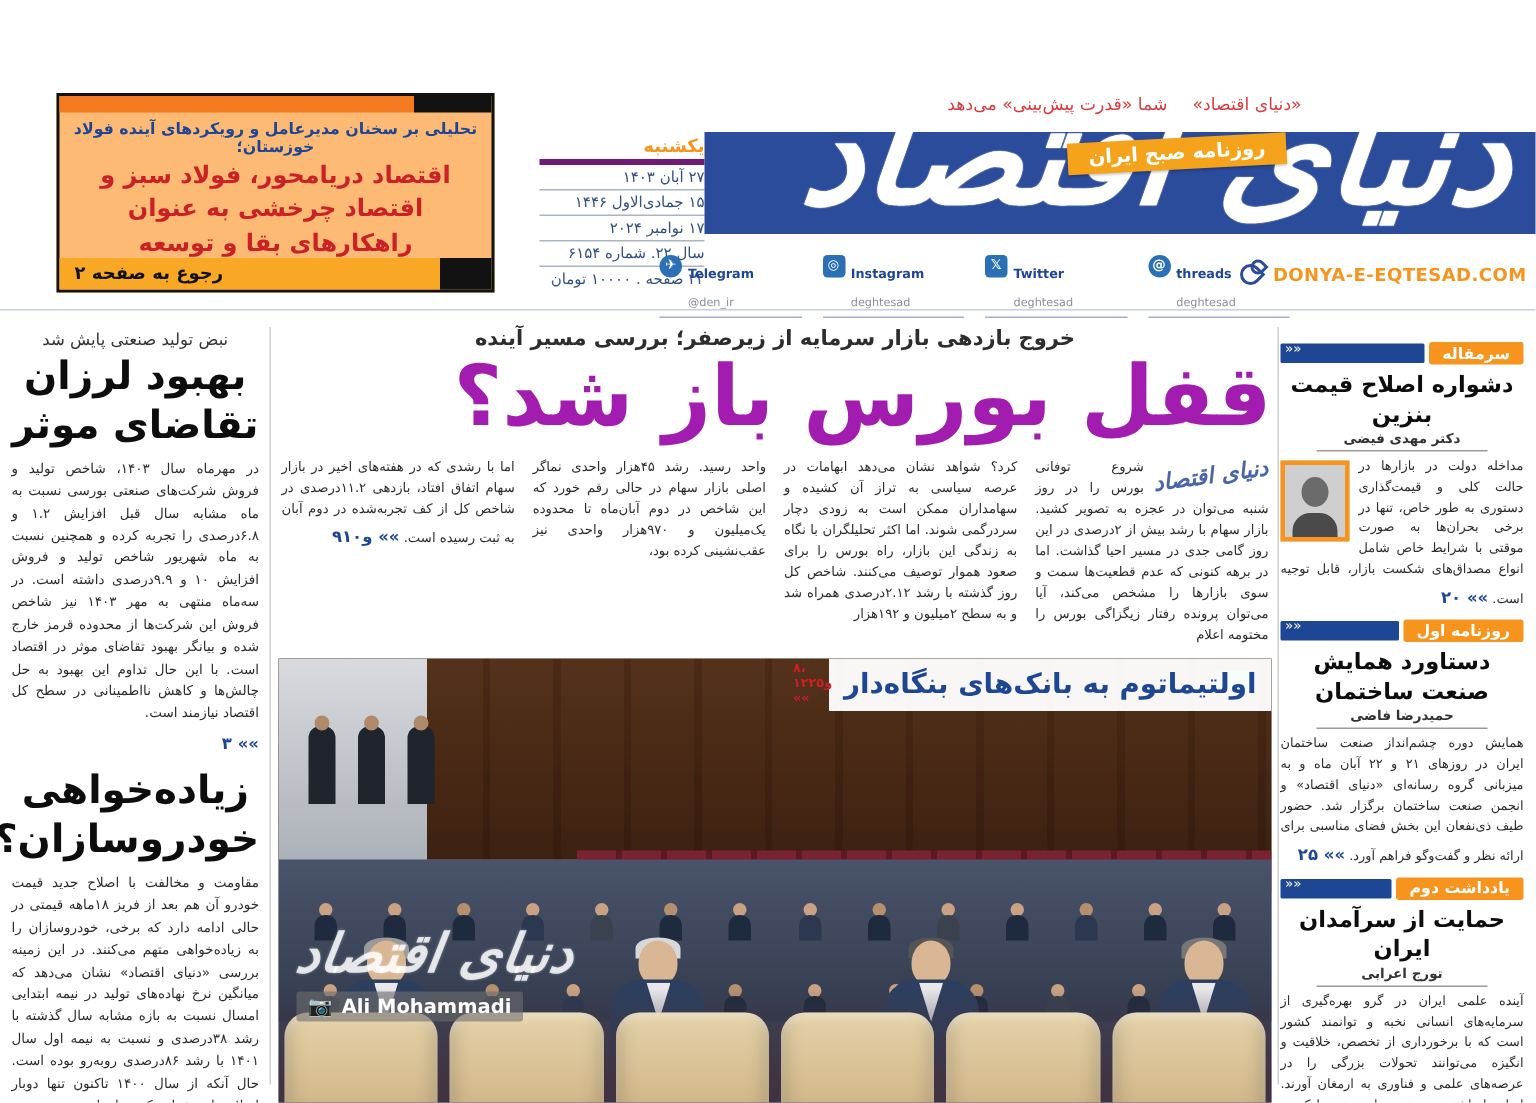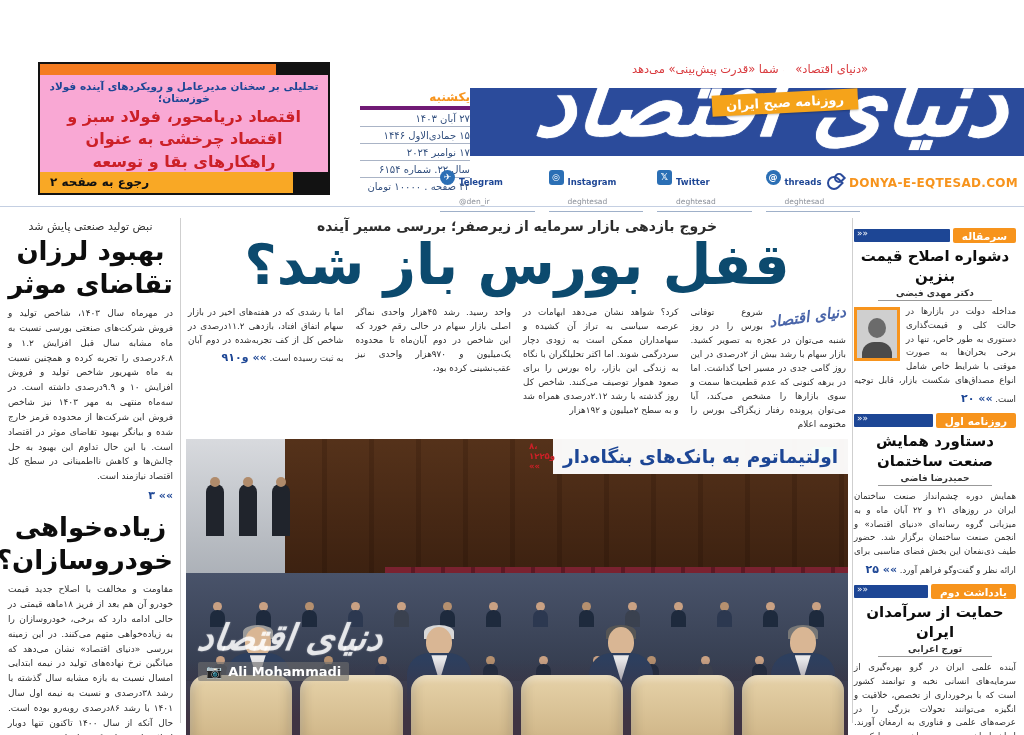--- a/index.html
+++ b/index.html
@@ -3,21 +3,21 @@
 <meta charset="utf-8">
 <style>
   *{margin:0;padding:0;box-sizing:border-box}
   html,body{background:#fff}
   body{width:1024px;height:735px;overflow:hidden;font-family:"DejaVu Sans",sans-serif;direction:rtl}
   .page{position:relative;width:1024px;height:735px;background:#fff}
 
   
   .header{position:absolute;top:0;left:0;right:0;height:207px;border-bottom:1px solid #c4cfe2;background:#fff}
 
-  .promo{position:absolute;left:38px;top:62px;width:292px;height:133px;border:2px solid #121212;background:#f9a8d4}
+  .promo{position:absolute;left:38px;top:62px;width:292px;height:133px;border:2px solid #121212;background:#fdba74}
   .promo-top{height:11px;background:linear-gradient(90deg,#f47b20 0 82%,#121212 82% 100%)}
   .promo-kicker{color:#1d4695;font-size:10.5px;font-weight:bold;text-align:center;padding:5px 8px 2px}
   .promo-title{color:#cc2027;font-size:16px;font-weight:bold;text-align:center;line-height:1.4;padding:0 10px}
   .promo-foot{position:absolute;bottom:0;left:0;right:0;height:21px;background:linear-gradient(90deg,#f9a825 0 88%,#121212 88% 100%);color:#111;font-size:12px;font-weight:bold;line-height:21px;padding:0 10px;text-align:left;direction:ltr}
 
   .dates{position:absolute;left:360px;top:90px;width:110px;font-size:10px;color:#33507f;text-align:right;direction:rtl}
   .dates .weekday{color:#f7941d;font-weight:bold;font-size:12px;border-bottom:4px solid #701a75;padding-bottom:2px}
   .dates .drow{border-bottom:1px solid #aab4c6;padding:2.5px 0}
   .dates .drow:last-child{border-bottom:none}
 
@@ -44,21 +44,21 @@
   
   .leftcol{position:absolute;left:8px;top:220px;width:165px;bottom:8px;direction:rtl}
   .l-kicker{font-size:11px;font-weight:normal;color:#333;text-align:center;margin-bottom:2px}
   .l-title{font-size:26px;font-weight:900;color:#0d0d0d;text-align:center;line-height:1.25;margin-bottom:6px}
   .l-body{font-size:9px;color:#2d2d2d;text-align:justify;line-height:1.65}
   .pageref{display:inline-block;direction:ltr;color:#1d4695;font-weight:bold;font-size:11px;margin-top:2px}
 
   
   .center{position:absolute;left:186px;top:218px;width:662px;direction:rtl}
   .lead-kicker{text-align:center;font-size:14px;font-weight:bold;color:#2d2d2d;margin-bottom:2px}
-  .lead-title{text-align:center;font-size:56px;font-weight:900;color:#0c4a6e;line-height:1.05;margin-bottom:10px}
+  .lead-title{text-align:right;font-size:56px;font-weight:900;color:#a21caf;line-height:1.05;margin-bottom:10px}
   .lead-cols{display:flex;gap:12px;direction:rtl;padding:0 2px}
   .lead-col{flex:1;font-size:8.8px;color:#2d2d2d;text-align:justify;line-height:1.6}
   .stamp{float:right;color:#2b4b9b;font-size:15px;font-weight:bold;font-style:italic;transform:rotate(-8deg);margin:0 0 2px 6px;opacity:.85}
 
   
   .photo{position:relative;margin-top:8px;height:318px;overflow:hidden;background:#3a4356;direction:ltr}
   .ph-wood{position:absolute;inset:0 0 auto 0;height:42%;background:repeating-linear-gradient(90deg,#8d6b4d 0 42px,#7c5b3f 42px 47px),linear-gradient(#9a7757,#6d4f36);background-blend-mode:multiply}
   .ph-left-light{position:absolute;left:0;top:0;width:15%;height:60%;background:linear-gradient(#d8dade,#9aa0a8)}
   .ph-red{position:absolute;left:30%;right:0;top:40%;height:9%;background:repeating-linear-gradient(90deg,#7a2230 0 26px,#5d1823 26px 30px)}
   .ph-crowd{position:absolute;left:0;right:0;top:42%;height:34%;background:linear-gradient(#49536a,#333b4d)}

